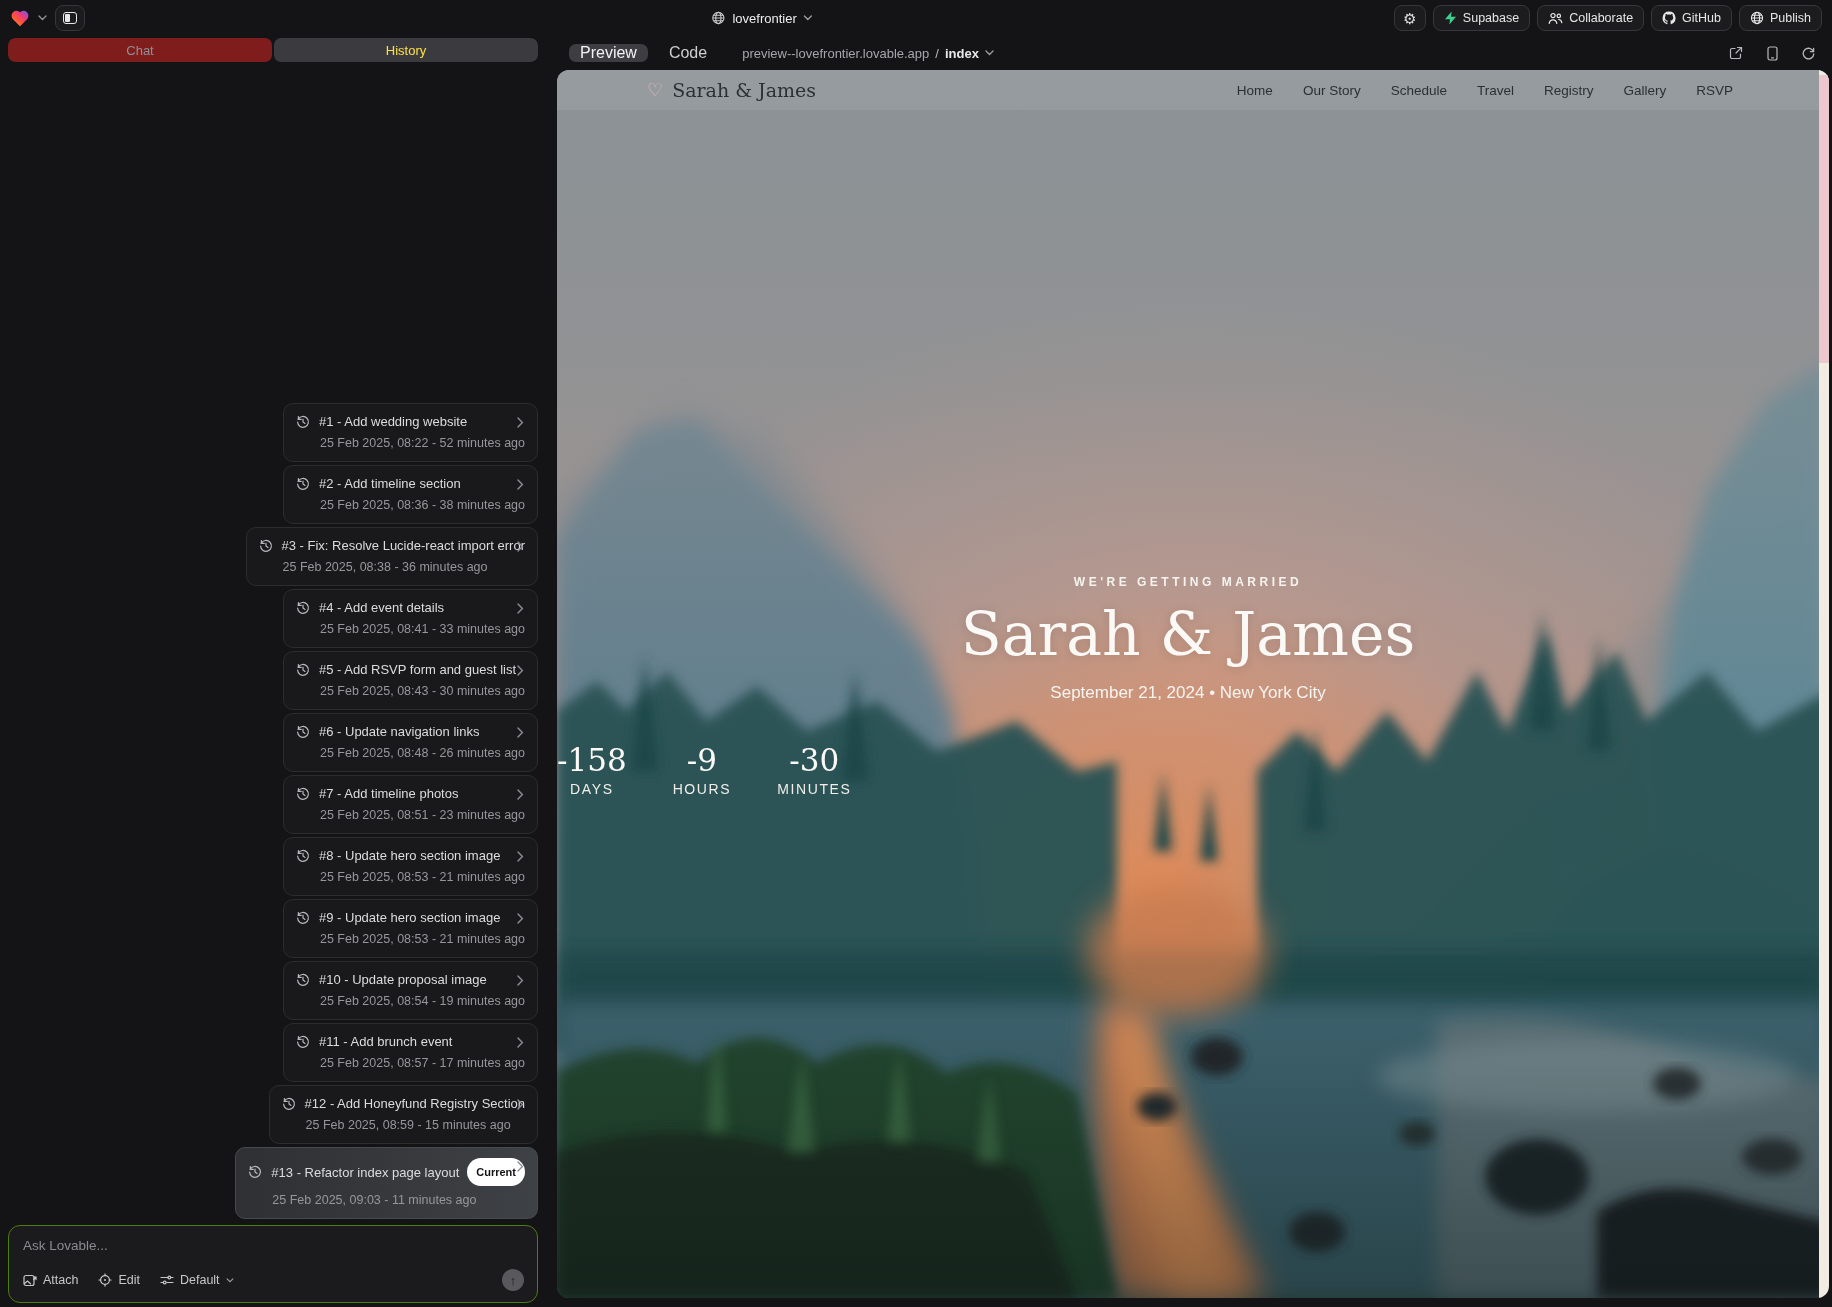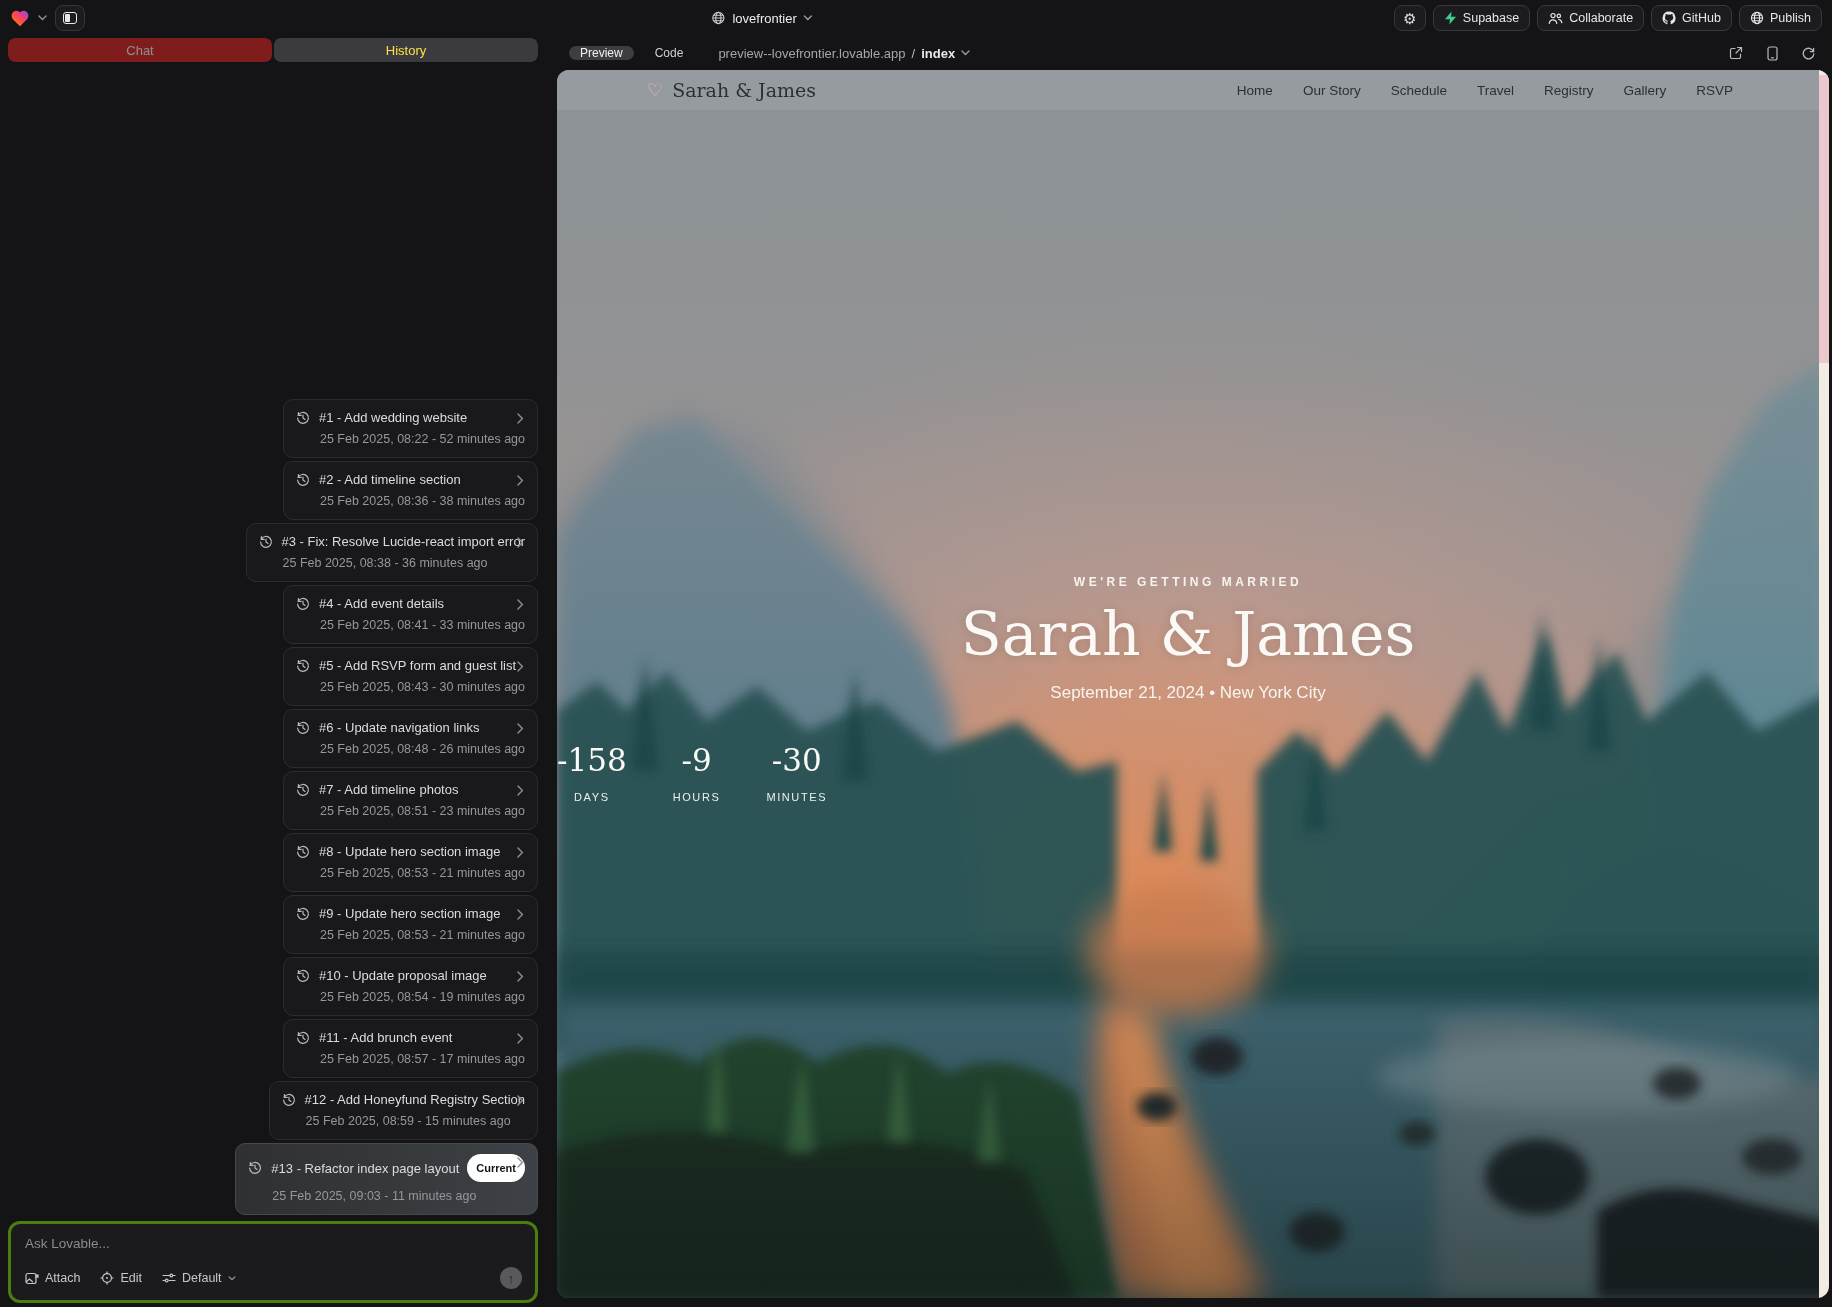--- a/index.html
+++ b/index.html
@@ -37,31 +37,31 @@
   .hist-card { border:1px solid #2c2c2f; border-radius:10px; padding:10px 12px 11px 12px; background:#19191c;
                position:relative; cursor:pointer; }
   .hist-card.current { background:linear-gradient(90deg,#2e3033,#3e4145); border-color:#46494d; }
   .hc-row { display:flex; align-items:center; gap:9px; }
   .hc-title { font-size:13px; color:#dcdcde; font-weight:500; display:flex; align-items:center; gap:8px; }
   .badge { background:#ffffff; color:#141416; border-radius:999px; font-size:11px; font-weight:700; padding:8px 9px; }
   .hc-time { font-size:12.5px; color:#97979b; margin:7px 0 0 24px; }
   .hc-chev { position:absolute; right:13px; top:13px; color:#8d8d92; }
 
   
-  .composer { margin-top:6px; flex:0 0 auto; border:3px solid #4d7c0f; border-radius:12px; background:#1b1b1e; padding:12px 13px 11px 14px; }
+  .composer { margin-top:6px; flex:0 0 auto; border:1px solid #4d7c0f; border-radius:12px; background:#1b1b1e; padding:12px 13px 11px 14px; }
   .composer-ph { font-size:13.5px; color:#8b8b90; }
   .composer-bar { margin-top:16px; display:flex; align-items:center; gap:20px; }
   .cbtn { display:inline-flex; align-items:center; gap:6px; font-size:12.5px; color:#c7c7ca; cursor:pointer; }
   .send-btn { margin-left:auto; width:22px; height:22px; border-radius:50%; background:#58585d; color:#17171a;
               display:flex; align-items:center; justify-content:center; font-size:13px; font-weight:700; cursor:pointer; }
 
   
   .preview-pane { flex:1; display:flex; flex-direction:column; min-width:0; padding:0 3px 9px 11px; }
   .pv-toolbar { height:34px; flex:0 0 34px; display:flex; align-items:center; padding:0 14px 0 12px; gap:10px; }
-  .pv-tab { font-size:12px; color:#cfcfd2; padding:0 11px; border-radius:7px; cursor:pointer; }
+  .pv-tab { font-size:16px; color:#cfcfd2; padding:0 11px; border-radius:7px; cursor:pointer; }
   .pv-tab.active { background:#3e3e42; color:#f2f2f4; }
   .pv-url { display:flex; align-items:center; gap:6px; margin-left:14px; font-size:13px; color:#a6a6ab; cursor:pointer; }
   .pv-url b { color:#e9e9eb; font-weight:600; }
   .pv-actions { margin-left:auto; display:flex; align-items:center; gap:24px; color:#b9b9bd; }
   .pv-actions .act { cursor:pointer; display:flex; }
 
   
   .site { position:relative; flex:1; border-radius:12px; overflow:hidden; min-height:0;
           background:linear-gradient(180deg,#8d9295 0%,#949293 26%,#a29390 42%,#ad9187 55%,#7f8a8a 72%,#4a655f 88%,#31504a 100%); }
   .glow { position:absolute; inset:0;
@@ -80,21 +80,21 @@
   .site-nav { margin-left:auto; display:flex; gap:30px; }
   .site-nav a { font-size:13.5px; color:#2b3036; text-decoration:none; cursor:pointer; }
 
   .hero { position:absolute; left:0; right:10px; top:505px; text-align:center; color:#fbf9f6; }
   .hero-eyebrow { font-size:12px; letter-spacing:3.5px; font-weight:600; color:#f6f3ef; }
   .hero-title { font-family:"DejaVu Serif", serif; font-size:60px; font-weight:400; margin-top:14px; line-height:1.05;
                 text-shadow:0 1px 10px rgba(40,30,30,.15); }
   .hero-date { font-size:17px; margin-top:17px; color:#f7f4f0; }
   .countdown { margin-top:42px; display:flex; justify-content:flex-start; gap:46px; }
   .cd-val { font-family:"DejaVu Serif", serif; font-size:31px; line-height:1; }
-  .cd-lab { font-size:11px; letter-spacing:1.6px; margin-top:15px; color:#f1eeea; }
+  .cd-lab { font-size:14px; letter-spacing:1.6px; margin-top:5px; color:#f1eeea; }
 
   .site-scrollbar { position:absolute; top:0; right:0; bottom:0; width:10px; background:#f1ebe2; }
   .site-thumb { position:absolute; top:5px; right:0; width:10px; height:288px; background:#edc7ce; cursor:grab; }
 
   .muted { color:#b9b9bd; }
 </style>
 </head>
 <body>
 
 <div class="app">

